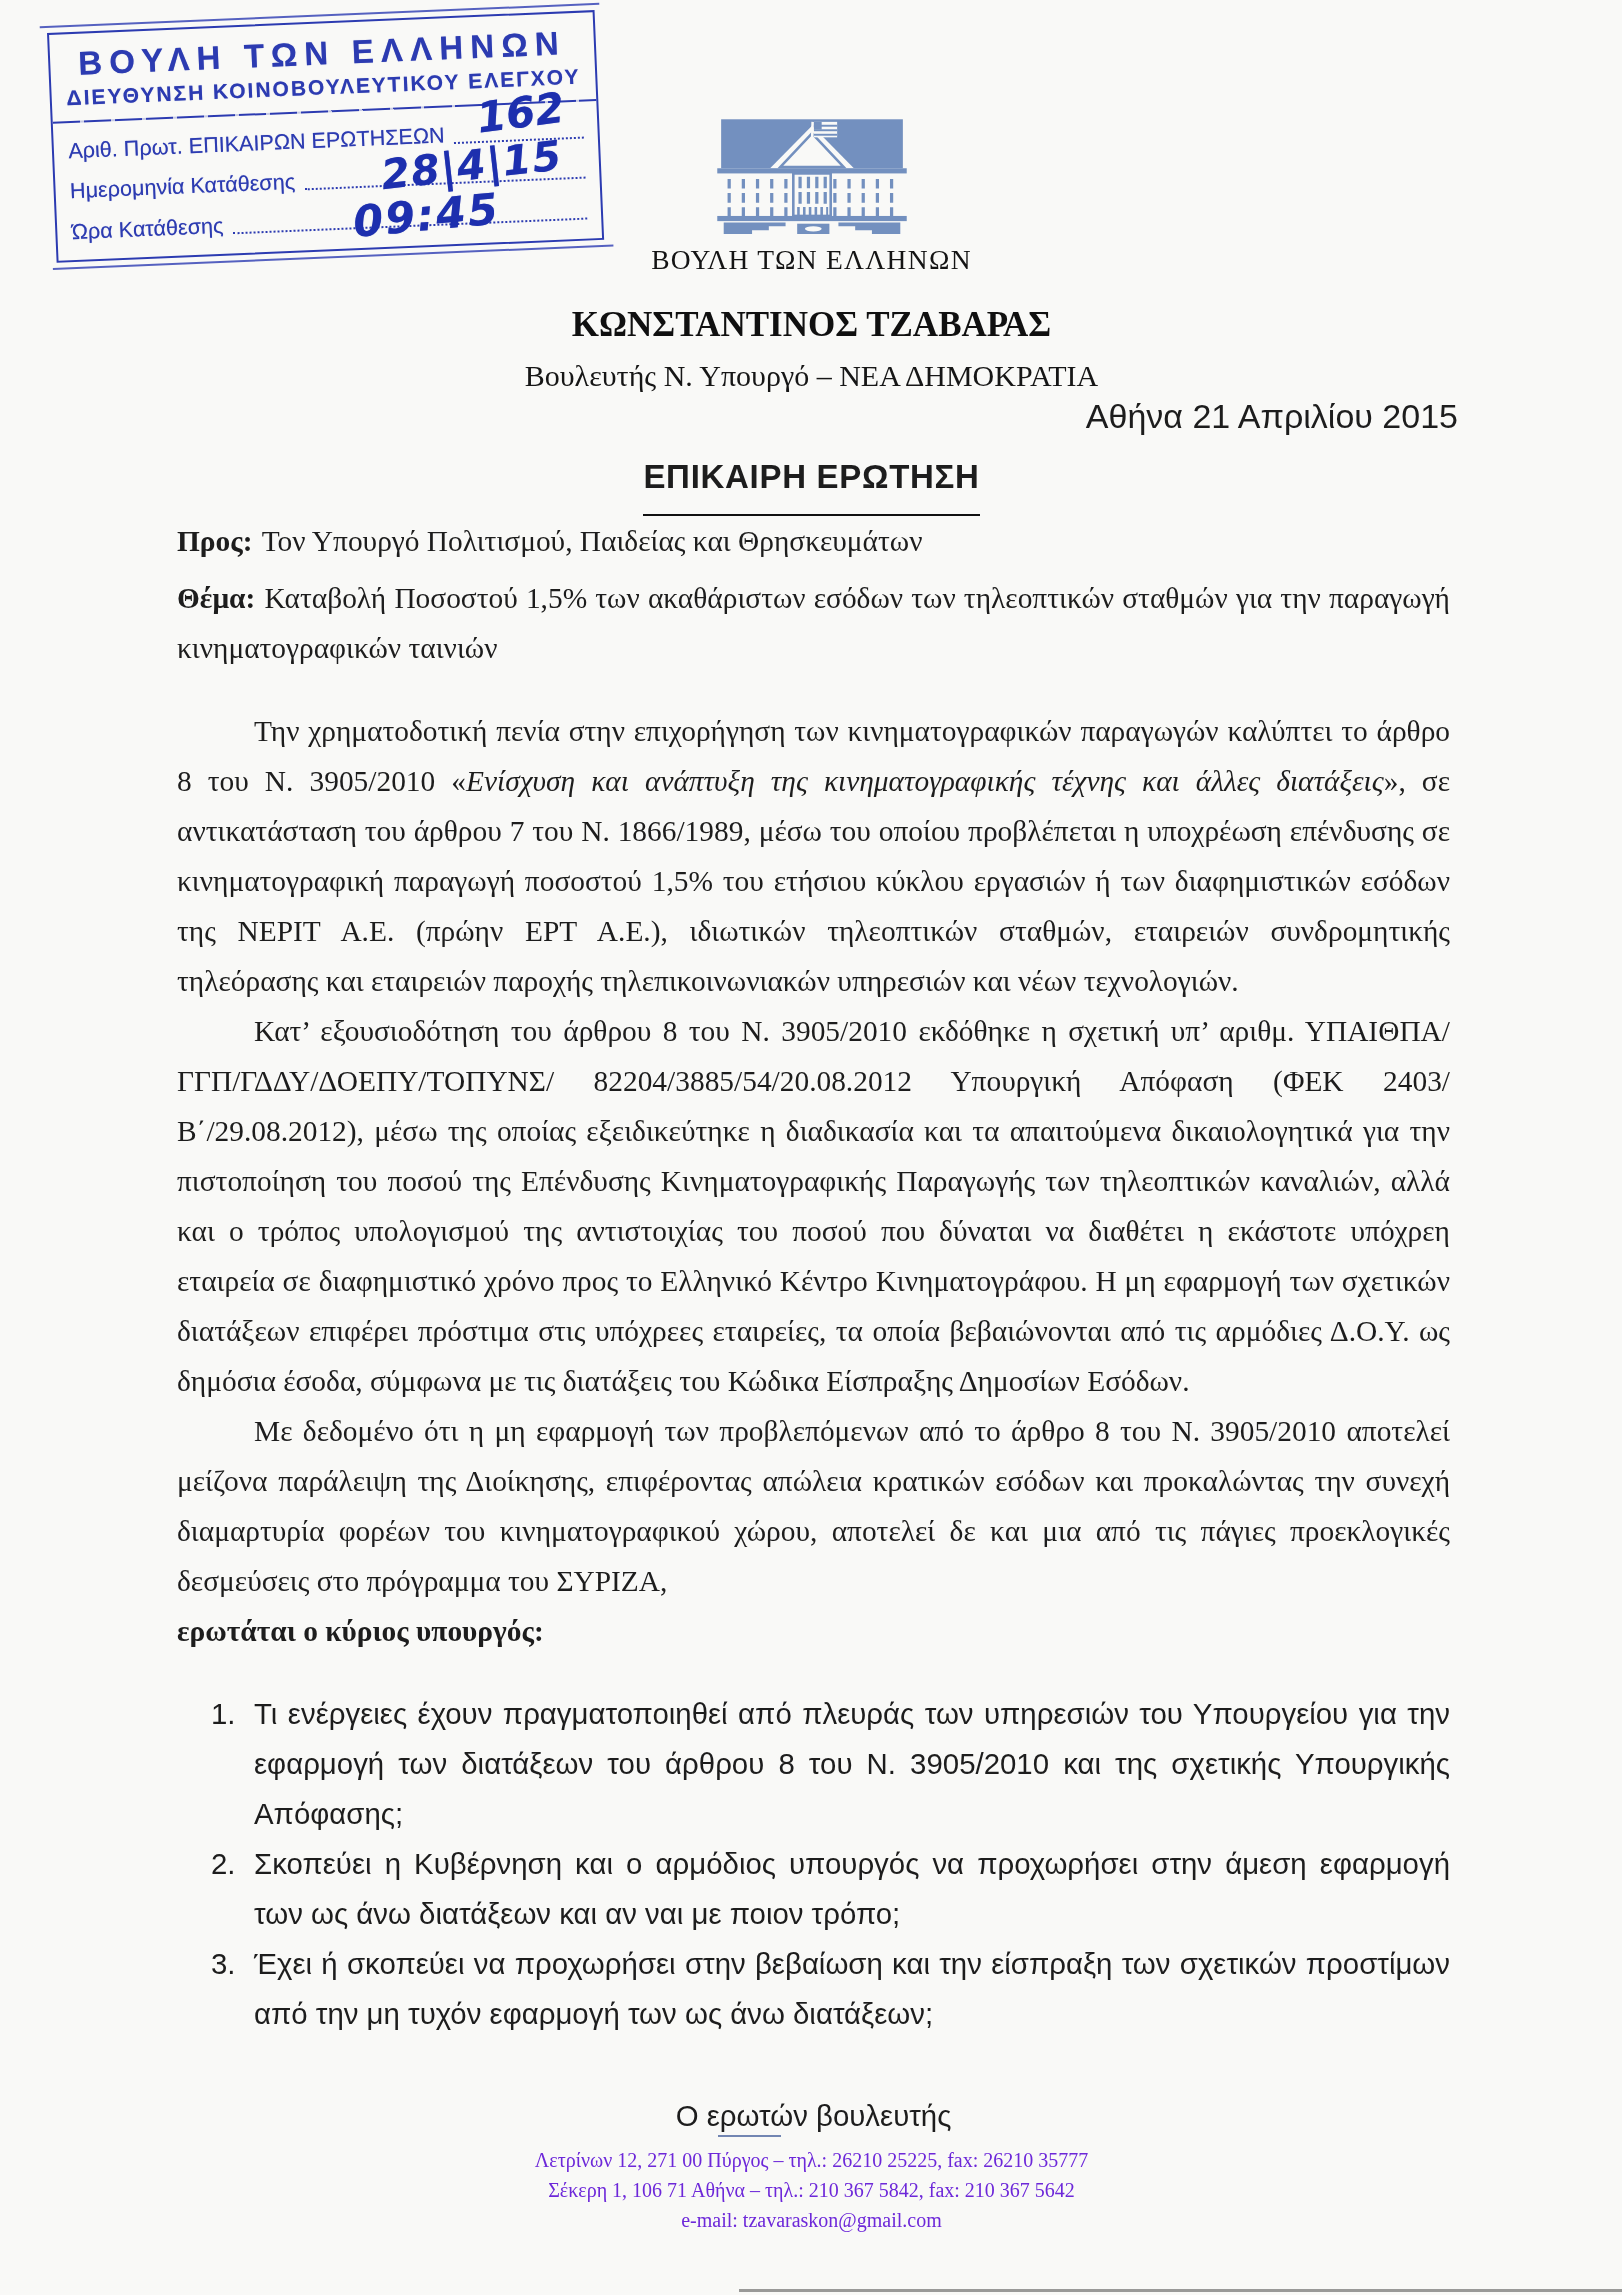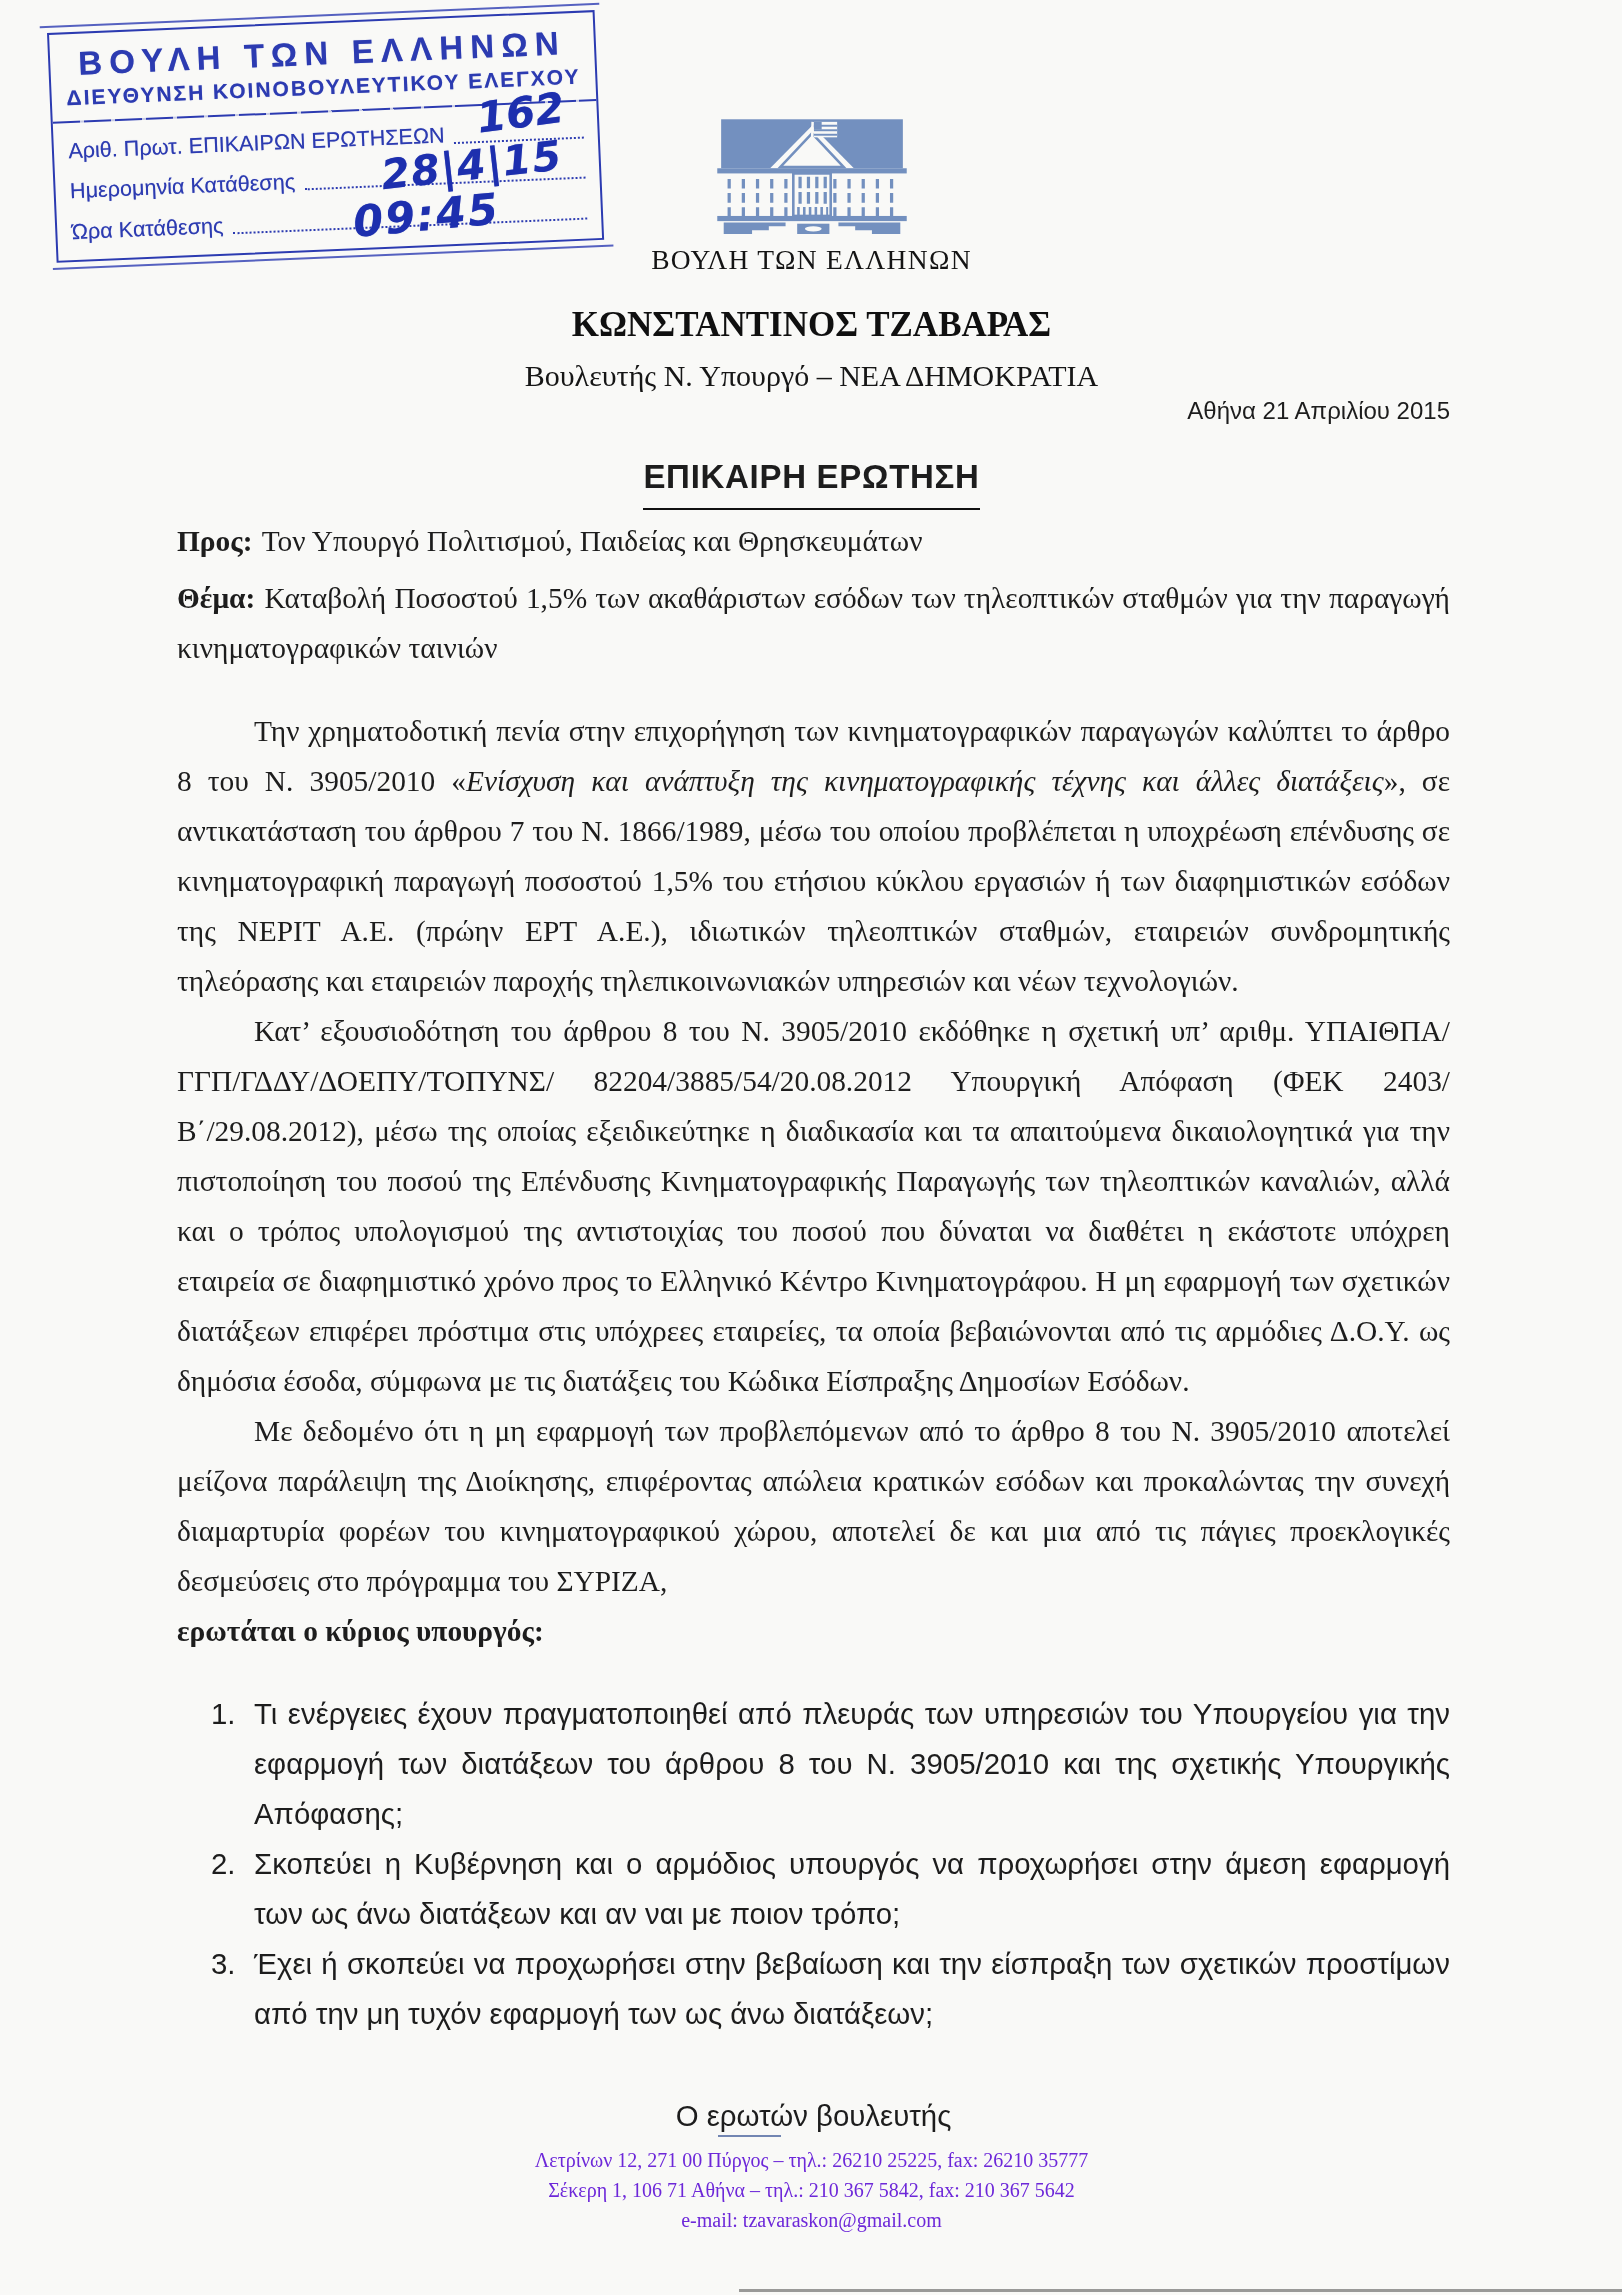--- a/index.html
+++ b/index.html
@@ -45,25 +45,25 @@
   
   .logo-block { position:absolute; top:118px; left:0; width:100%; text-align:center; }
   .logo-caption {
     font-family:"Liberation Serif", serif; font-size:27.5px; letter-spacing:1.3px;
     color:#141414; margin-top:7.9px;
   }
   .mp-name  { position:absolute; top:305px; width:100%; text-align:center;
               font-family:"Liberation Serif", serif; font-weight:700; font-size:35px; color:#101010; }
   .mp-role  { position:absolute; top:359px; width:100%; text-align:center;
               font-family:"Liberation Serif", serif; font-size:30px; color:#161616; }
-  .date-line { position:absolute; top:397px; right:173px; font-size:24px; color:#1d1d1d; }
+  .date-line { position:absolute; top:397px; right:165px; font-size:34px; color:#1d1d1d; }
   .doc-type { position:absolute; top:458px; width:100%; text-align:center; }
   .doc-type span {
     font-size:33px; font-weight:700; letter-spacing:0.7px;
-    border-bottom:2.6px solid #111; padding-bottom:13px;
+    border-bottom:2.6px solid #111; padding-bottom:19px;
   }
 
   
   .content {
     position:absolute; top:516px; left:177px; width:1273px;
     font-size:29.4px; line-height:50px; text-align:justify;
   }
   .content p { margin:0;font-family:Liberation Serif, serif; }
   .meta b { font-weight:700; margin-right:9.2px; }
   .meta.subject { margin-top:6.5px; }

